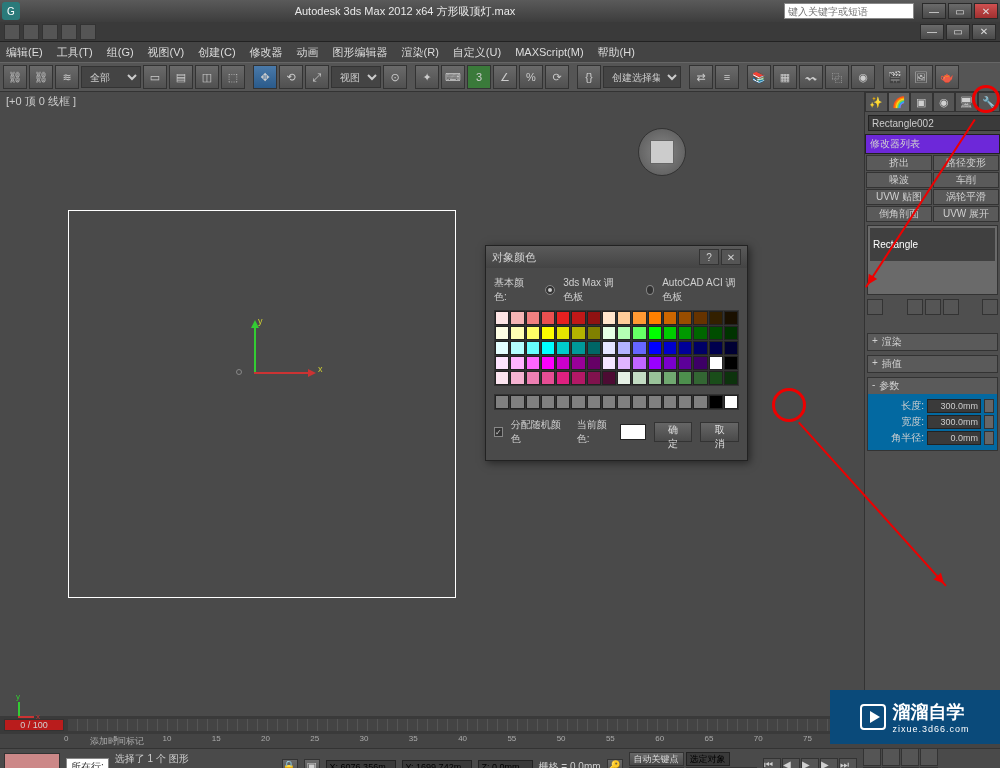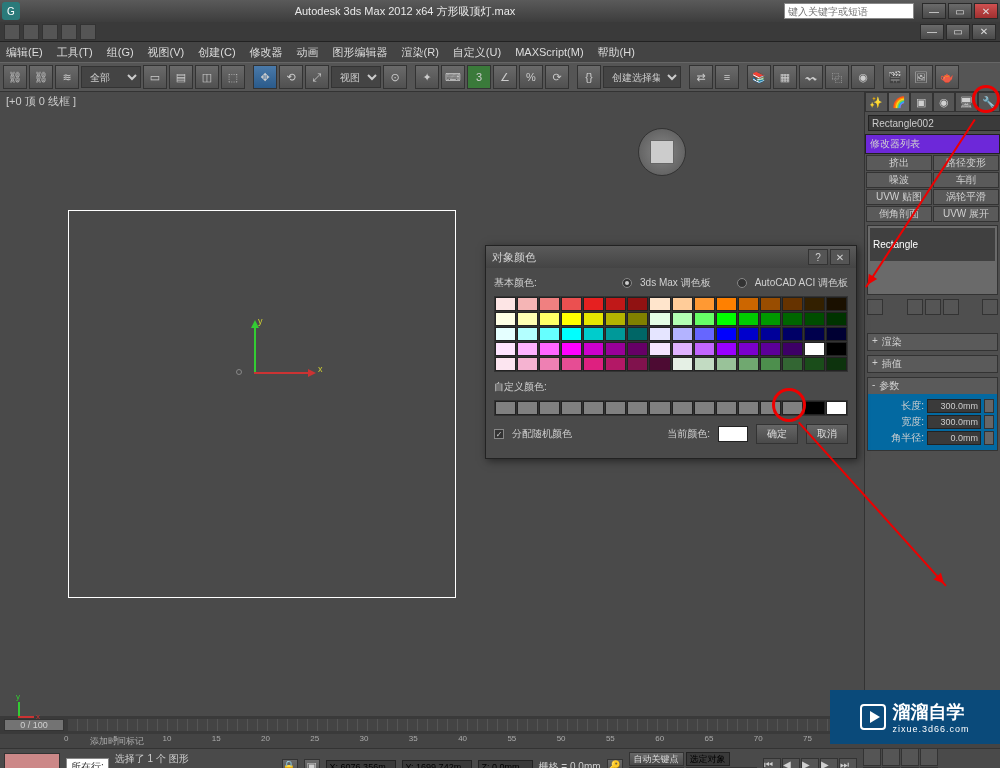--- a/index.html
+++ b/index.html
@@ -54,40 +54,40 @@
 .stack-item{background:#404040;color:#fff;font-size:10px;padding:11px 3px;}
 .stack-tools{display:flex;gap:2px;padding:2px;justify-content:space-between;}
 .stack-tool{width:16px;height:16px;background:#555;border:1px solid #333;}
 .rollup{margin:2px;border:1px solid #333;}
 .rollup-hdr{background:#5a5a5a;padding:1px 4px;font-size:10px;display:flex;gap:4px;}
 .rollup-body{padding:3px;background:#0369a1;}
 .param-row{display:flex;align-items:center;gap:3px;margin:2px 0;font-size:10px;justify-content:flex-end;}
 .spinner{width:54px;height:14px;background:#3a3a3a;border:1px solid #222;font-size:9px;color:#ccc;text-align:right;padding:0 2px;}
 .spin-btns{width:10px;height:14px;background:#666;border:1px solid #333;}
 
-.dialog { position:absolute; top:245px; left:485px; width:372px; background:#4a4a4a; border:1px solid #222; box-shadow:2px 2px 8px rgba(0,0,0,0.5); }
+.dialog { position:absolute; top:245px; left:485px; width:263px; background:#4a4a4a; border:1px solid #222; box-shadow:2px 2px 8px rgba(0,0,0,0.5); }
 .dlg-title{height:22px;background:linear-gradient(#5a5a5a,#444);display:flex;align-items:center;padding:0 6px;font-size:11px;}
 .dlg-title-txt{flex:1;}
 .dlg-title-btn{width:20px;height:16px;background:#555;border:1px solid #333;display:flex;align-items:center;justify-content:center;font-size:10px;margin-left:2px;}
 .dlg-body{padding:8px;}
 .dlg-row{display:flex;align-items:center;gap:8px;margin-bottom:6px;font-size:10px;}
 .radio{width:10px;height:10px;border-radius:50%;border:1px solid #888;background:#333;display:inline-block;}
 .radio.on::after{content:"";display:block;width:4px;height:4px;background:#ccc;border-radius:50%;margin:2px;}
 .palette{display:grid;grid-template-columns:repeat(16,1fr);gap:1px;background:#333;padding:1px;margin-bottom:8px;}
 .sw{height:14px;border:1px solid #222;}
 .custom-row{display:grid;grid-template-columns:repeat(16,1fr);gap:1px;background:#333;padding:1px;margin-bottom:8px;}
 .csw{height:14px;background:#808080;border:1px solid #222;}
 .csw.black{background:#000;}
 .csw.white{background:#fff;}
 .dlg-btn{height:20px;padding:0 10px;background:linear-gradient(#666,#4a4a4a);border:1px solid #333;font-size:10px;color:#ddd;}
 .check{width:10px;height:10px;border:1px solid #888;background:#333;display:inline-flex;align-items:center;justify-content:center;font-size:8px;color:#ccc;}
 .cur-color{width:30px;height:16px;background:#fff;border:1px solid #222;}
 
 .timeline{height:18px;background:#3a3a3a;display:flex;align-items:center;padding:0 4px;}
-.time-slider{flex:0 0 60px;height:12px;background:#737373;border:1px solid #333;font-size:9px;text-align:center;}
+.time-slider{flex:0 0 60px;height:12px;background:#b91c1c;border:1px solid #333;font-size:9px;text-align:center;}
 .time-track{flex:1;height:12px;background:repeating-linear-gradient(90deg,#444,#444 9px,#555 9px,#555 10px);margin-left:4px;}
 .ruler{height:14px;background:#444;display:flex;font-size:8px;color:#aaa;padding-left:64px;}
 .ruler span{flex:1;text-align:left;}
 
 .status{height:36px;background:#4a4a4a;border-top:1px solid #333;display:flex;align-items:center;gap:6px;padding:0 4px;font-size:10px;}
 .status-block{background:#c88;width:56px;height:28px;border:1px solid #333;}
 .status-txt{display:flex;flex-direction:column;gap:1px;}
 .coord{background:#3a3a3a;border:1px solid #222;padding:0 3px;height:14px;font-size:9px;width:70px;}
 .play-btn{width:18px;height:18px;background:#555;border:1px solid #333;}
 
@@ -444,23 +444,20 @@
         <div class="sw" style="background: rgb(77, 11, 51);"></div>
         <div class="sw" style="background: rgb(229, 240, 229);"></div>
         <div class="sw" style="background: rgb(194, 219, 194);"></div>
         <div class="sw" style="background: rgb(153, 194, 153);"></div>
         <div class="sw" style="background: rgb(112, 168, 112);"></div>
         <div class="sw" style="background: rgb(77, 143, 77);"></div>
         <div class="sw" style="background: rgb(51, 102, 51);"></div>
         <div class="sw" style="background: rgb(26, 77, 26);"></div>
         <div class="sw" style="background: rgb(13, 51, 13);"></div>
       </div>
-    <div class="dlg-row">
-        <span>自定义颜色:</span>
-      </div>
     <div class="custom-row">
       <div class="csw"></div>
         <div class="csw"></div>
         <div class="csw"></div>
         <div class="csw"></div>
         <div class="csw"></div>
         <div class="csw"></div>
         <div class="csw"></div>
         <div class="csw"></div>
         <div class="csw"></div>

